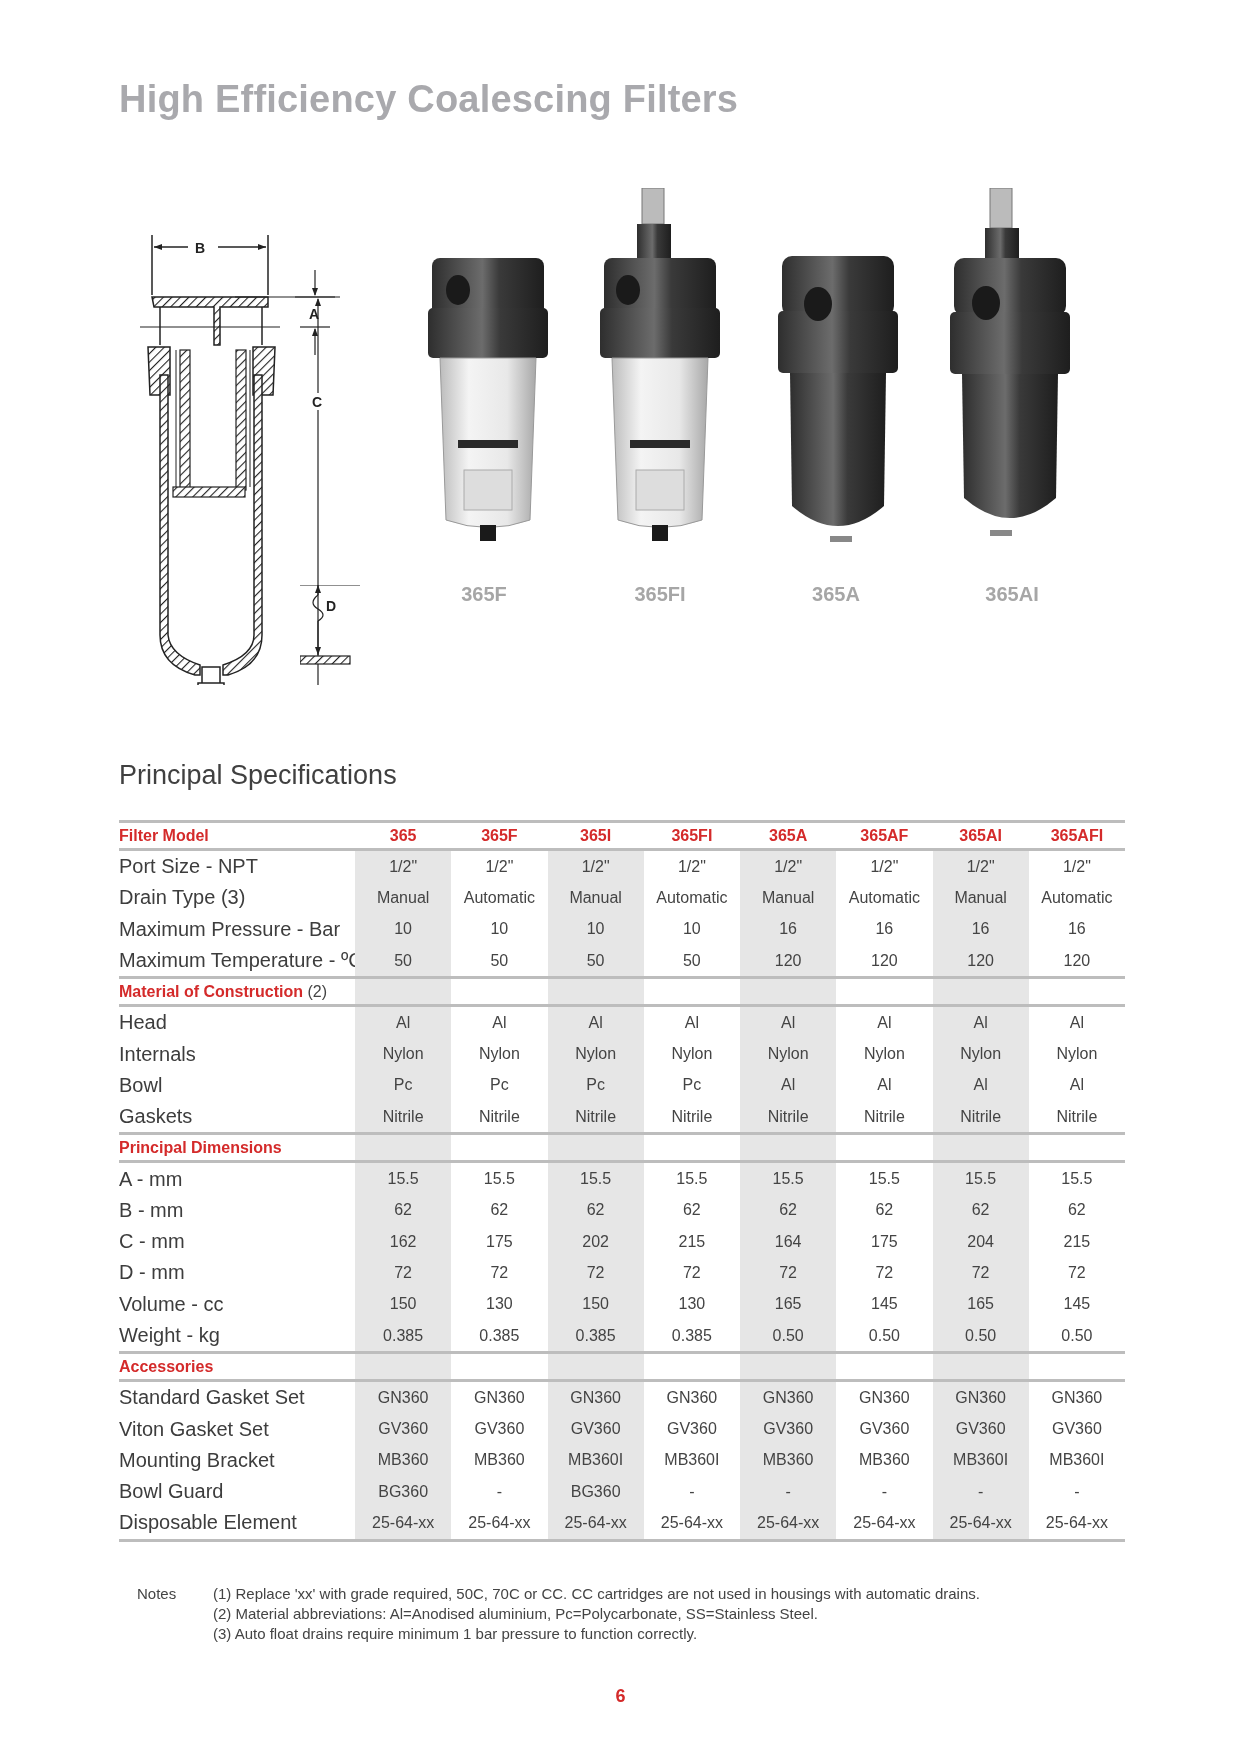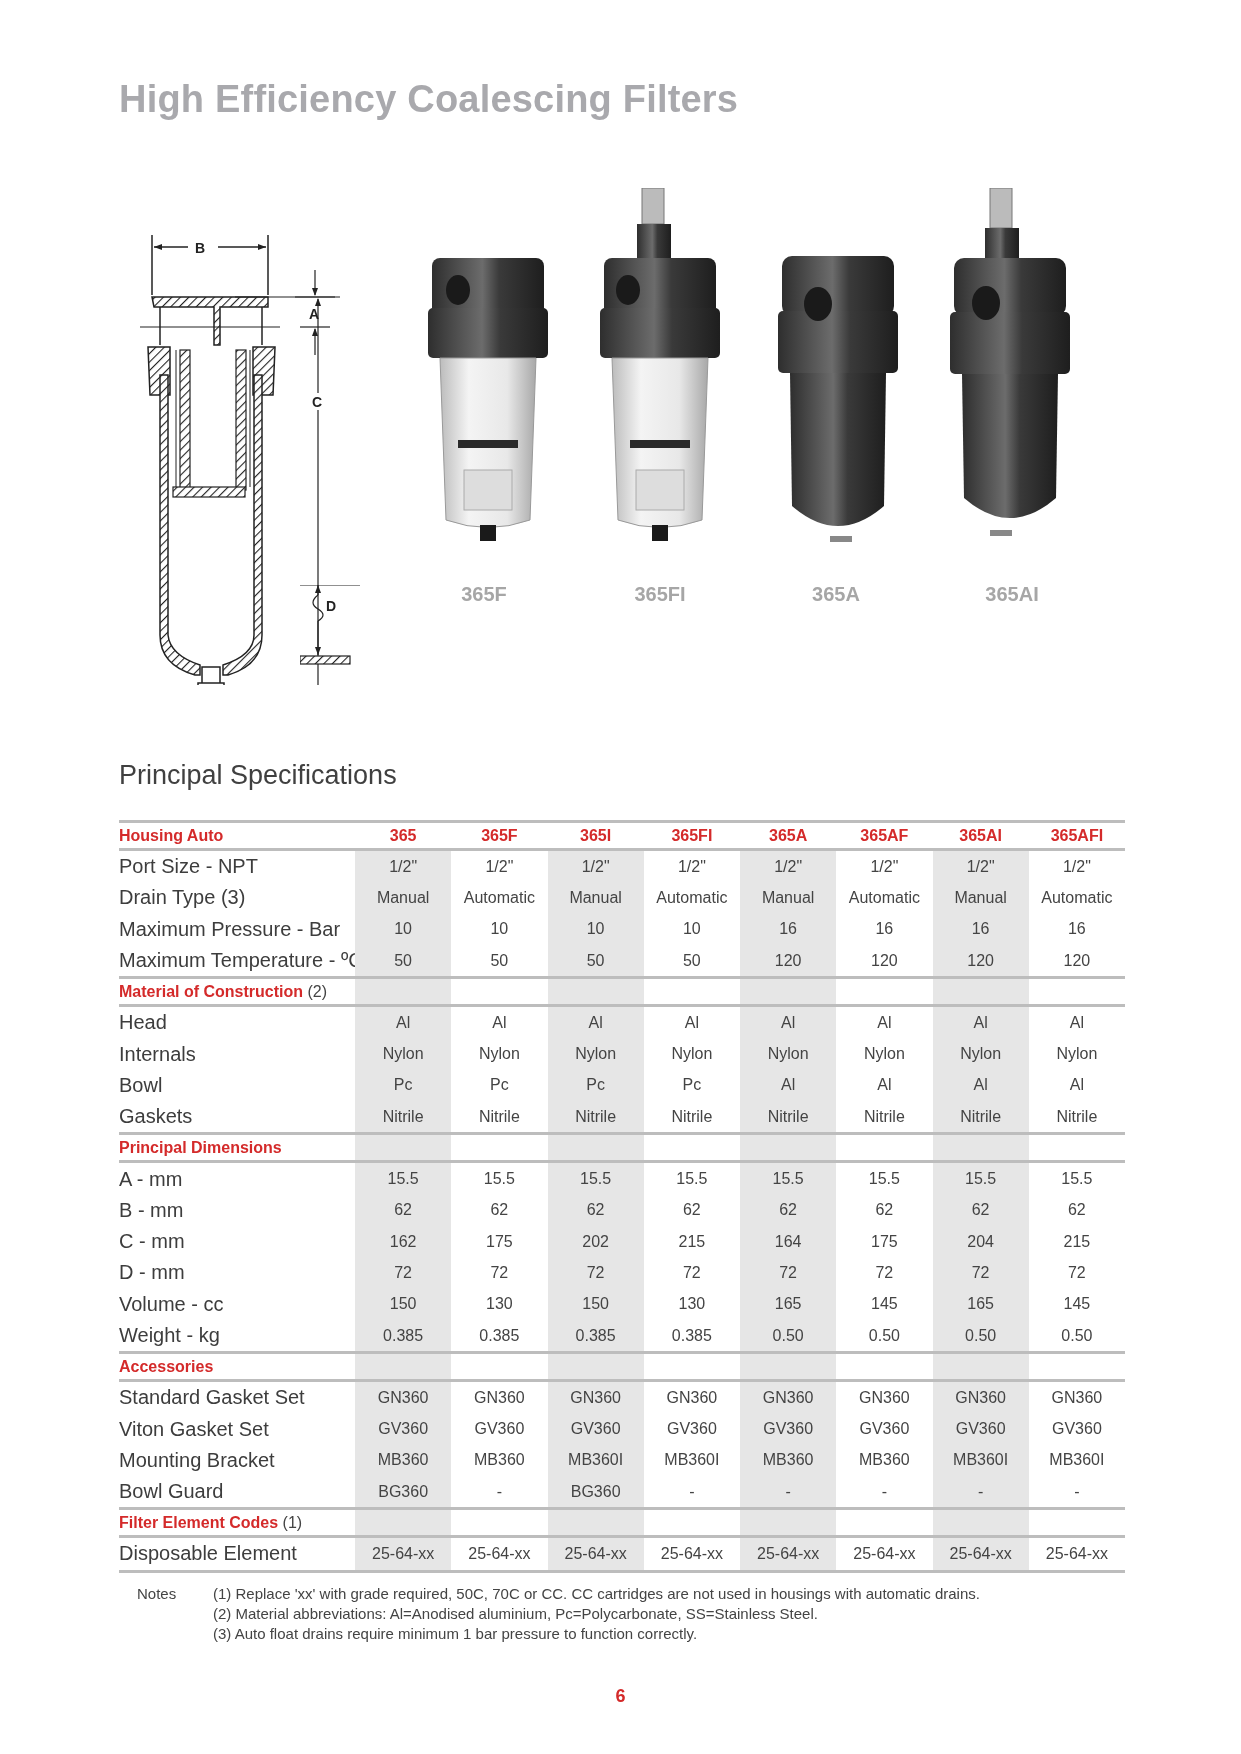--- a/index.html
+++ b/index.html
@@ -152,21 +152,21 @@
 
 <div class="product-caption" style="left:424px;">365F</div>
 <div class="product-caption" style="left:600px;">365FI</div>
 <div class="product-caption" style="left:776px;">365A</div>
 <div class="product-caption" style="left:952px;">365AI</div>
 
 <h2 class="section-title">Principal Specifications</h2>
 
 <div class="spec" id="spec">
     <div class="row header">
-      <div class="label">Housing Auto</div>
+      <div class="label">Filter Model</div>
       <div class="cell shade">365</div>
       <div class="cell">365F</div>
       <div class="cell shade">365I</div>
       <div class="cell">365FI</div>
       <div class="cell shade">365A</div>
       <div class="cell">365AF</div>
       <div class="cell shade">365AI</div>
       <div class="cell">365AFI</div>
     </div>
     <div class="row">
@@ -392,31 +392,20 @@
     <div class="row">
       <div class="label">Bowl Guard</div>
       <div class="cell shade small">BG360</div>
       <div class="cell small">-</div>
       <div class="cell shade small">BG360</div>
       <div class="cell small">-</div>
       <div class="cell shade small">-</div>
       <div class="cell small">-</div>
       <div class="cell shade small">-</div>
       <div class="cell small">-</div>
-    </div>
-    <div class="row group">
-      <div class="label"><span>Filter Element Codes</span> <span class="note-ref">(1)</span></div>
-      <div class="cell shade"></div>
-      <div class="cell"></div>
-      <div class="cell shade"></div>
-      <div class="cell"></div>
-      <div class="cell shade"></div>
-      <div class="cell"></div>
-      <div class="cell shade"></div>
-      <div class="cell"></div>
     </div>
     <div class="row last">
       <div class="label">Disposable Element</div>
       <div class="cell shade small">25-64-xx</div>
       <div class="cell small">25-64-xx</div>
       <div class="cell shade small">25-64-xx</div>
       <div class="cell small">25-64-xx</div>
       <div class="cell shade small">25-64-xx</div>
       <div class="cell small">25-64-xx</div>
       <div class="cell shade small">25-64-xx</div>

